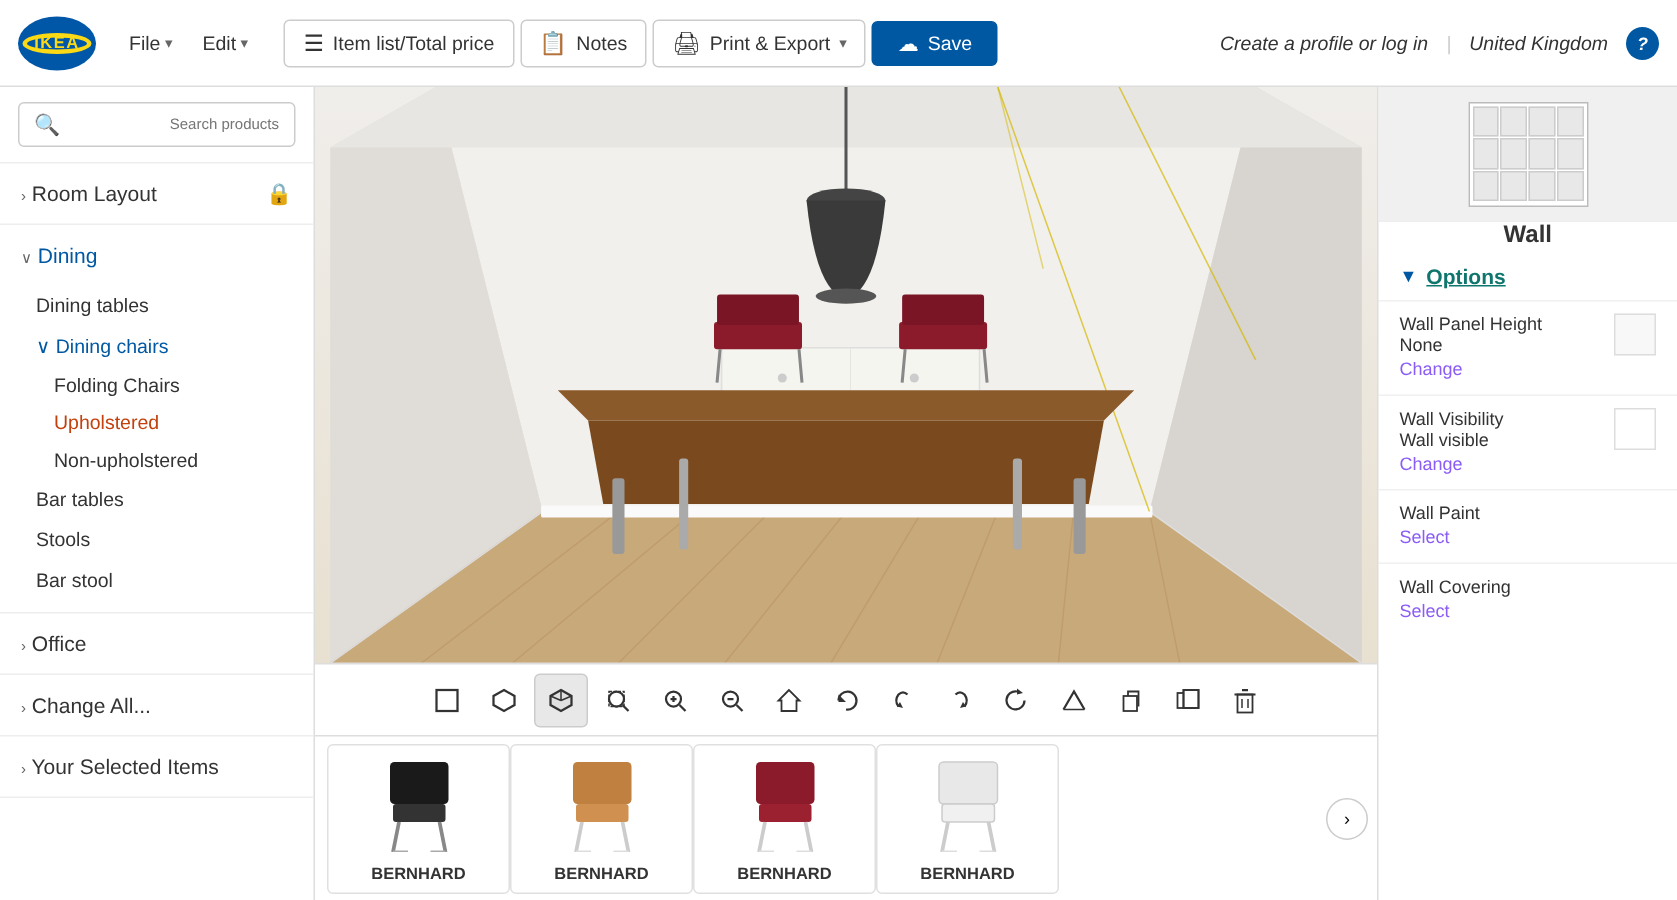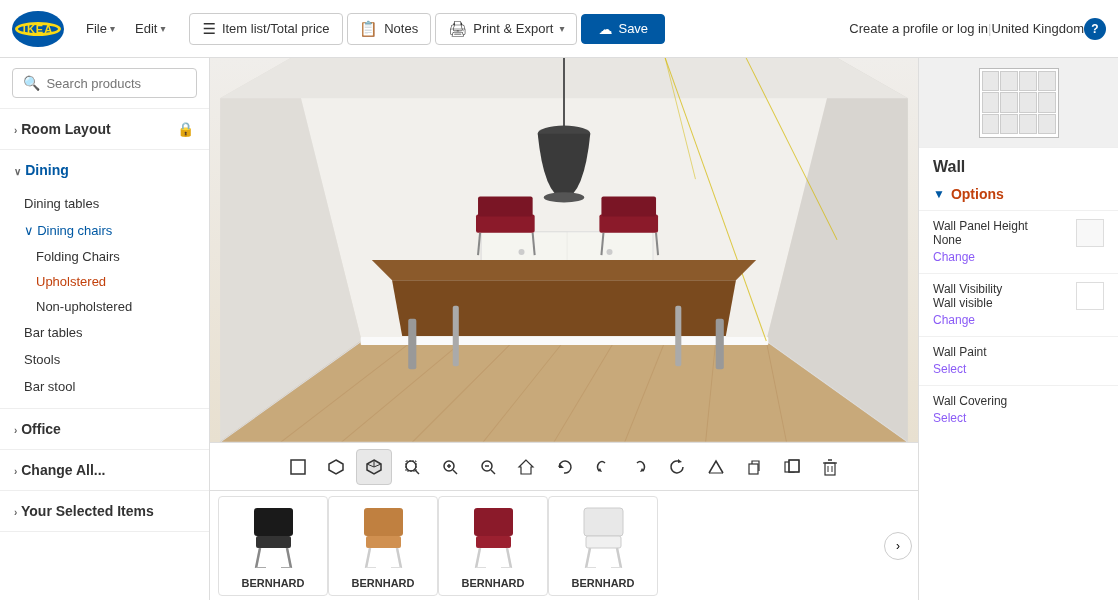--- a/index.html
+++ b/index.html
@@ -62,22 +62,22 @@
       border: 1px solid #0058a3;
       border-radius: 4px;
       padding: 6px 16px;
       cursor: pointer;
       font-size: 13px;
       color: #fff;
       display: flex; align-items: center; gap: 6px;
     }
     .nav-right {
       margin-left: auto;
-      display: flex; align-items: center; 
-      font-size: 13px; color: #333;
+      display: flex; align-items: center; gap: 12px;
+      font-size: 13px; color: #333; font-style: italic;
     }
     .nav-right a { color: #333; text-decoration: none; }
     .nav-divider { color: #ccc; }
     .help-circle {
       width: 22px; height: 22px; border-radius: 50%;
       background: #0058a3; color: #fff;
       display: flex; align-items: center; justify-content: center;
       font-size: 12px; font-weight: bold; cursor: pointer;
     }
     .chevron { font-size: 10px; color: #666; }
@@ -102,30 +102,30 @@
     .sidebar-search {
       padding: 10px 12px;
       border-bottom: 1px solid #eee;
     }
     .search-box {
       display: flex; align-items: center; gap: 6px;
       border: 1px solid #ccc; border-radius: 4px;
       padding: 6px 10px; background: #fff;
     }
     .search-box input {
-      border: none; outline: none; font-size: 13px; color: #0f766e; width: 100%; background: transparent;
+      border: none; outline: none; font-size: 10px; color: #0f766e; width: 100%; background: transparent; text-align: right;
     }
     .sidebar-section {
       border-bottom: 1px solid #eee;
     }
     .sidebar-section-header {
       display: flex; align-items: center; justify-content: space-between;
       padding: 12px 14px;
       cursor: pointer;
-      font-size: 14px; font-weight: 700; color: #333;
+      font-size: 14px; font-weight: 400; color: #333;
     }
     .sidebar-section-header.active { color: #0058a3; }
     .sidebar-section-content {
       padding: 0 0 8px 0;
     }
     .sidebar-item {
       padding: 6px 24px;
       font-size: 13px; color: #333;
       cursor: pointer;
     }
@@ -187,21 +187,21 @@
       border-top: 1px solid #ddd;
       display: flex;
       align-items: center;
       padding: 0 8px;
       gap: 0;
       flex-shrink: 0;
       overflow: hidden;
       position: relative;
     }
     .product-item {
-      width: 110px;
+      width: 122px;
       height: 100px;
       border: 1px solid #e0e0e0;
       border-radius: 4px;
       display: flex;
       flex-direction: column;
       align-items: center;
       justify-content: space-between;
       padding: 8px 4px 6px;
       cursor: pointer;
       flex-shrink: 0;
@@ -250,30 +250,31 @@
       grid-template-rows: repeat(3, 1fr);
       gap: 1px;
       padding: 2px;
     }
     .wall-preview-cell {
       background: #e8e8e8;
       border: 1px solid #ccc;
     }
     .panel-section-title {
       font-size: 16px; font-weight: 700; color: #333;
-      padding: 10px 14px 6px;
+      padding: 0 14px 6px;
+      text-align: center;
     }
     .panel-options-header {
       display: flex; align-items: center; gap: 6px;
       padding: 4px 14px 8px;
       cursor: pointer;
     }
     .panel-options-arrow { color: #0058a3; font-size: 12px; }
     .panel-options-label {
-      font-size: 14px; font-weight: 600; color: #c2410c;
+      font-size: 14px; font-weight: 600; color: #0f766e; text-decoration: underline;
     }
     .panel-option-row {
       padding: 8px 14px;
       border-top: 1px solid #f0f0f0;
     }
     .panel-option-label {
       font-size: 12px; color: #333; font-weight: 500;
     }
     .panel-option-value {
       font-size: 12px; color: #333;

